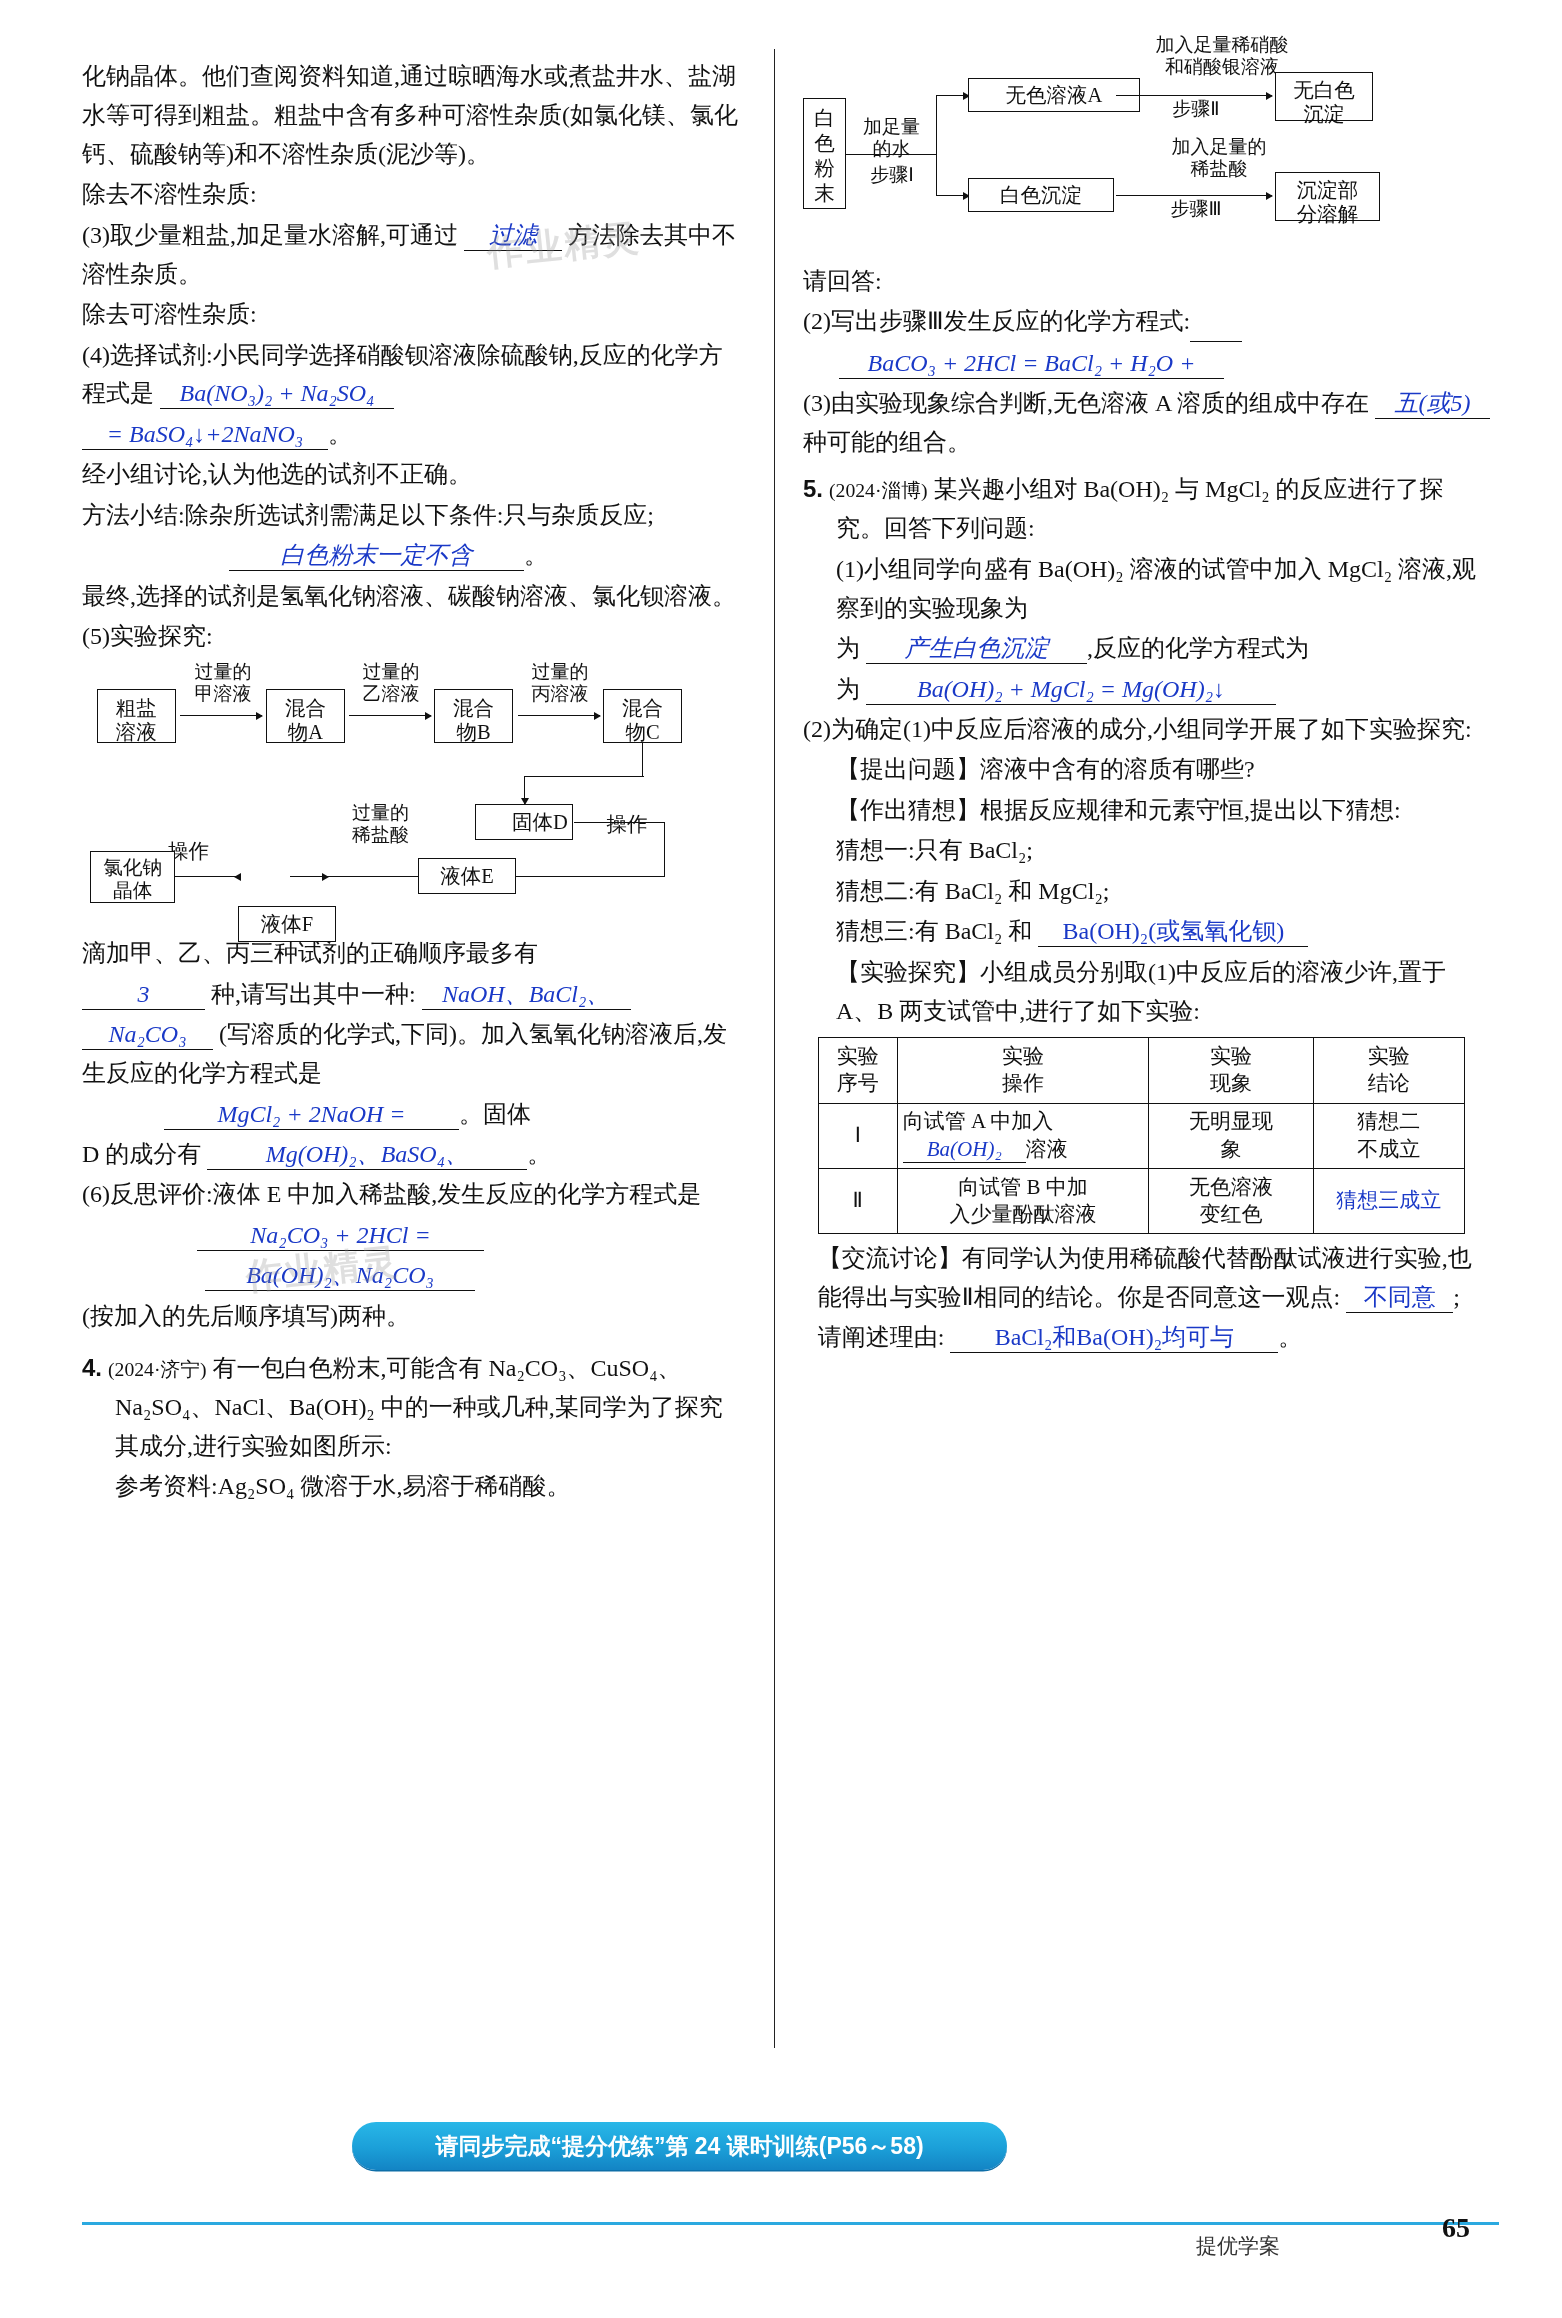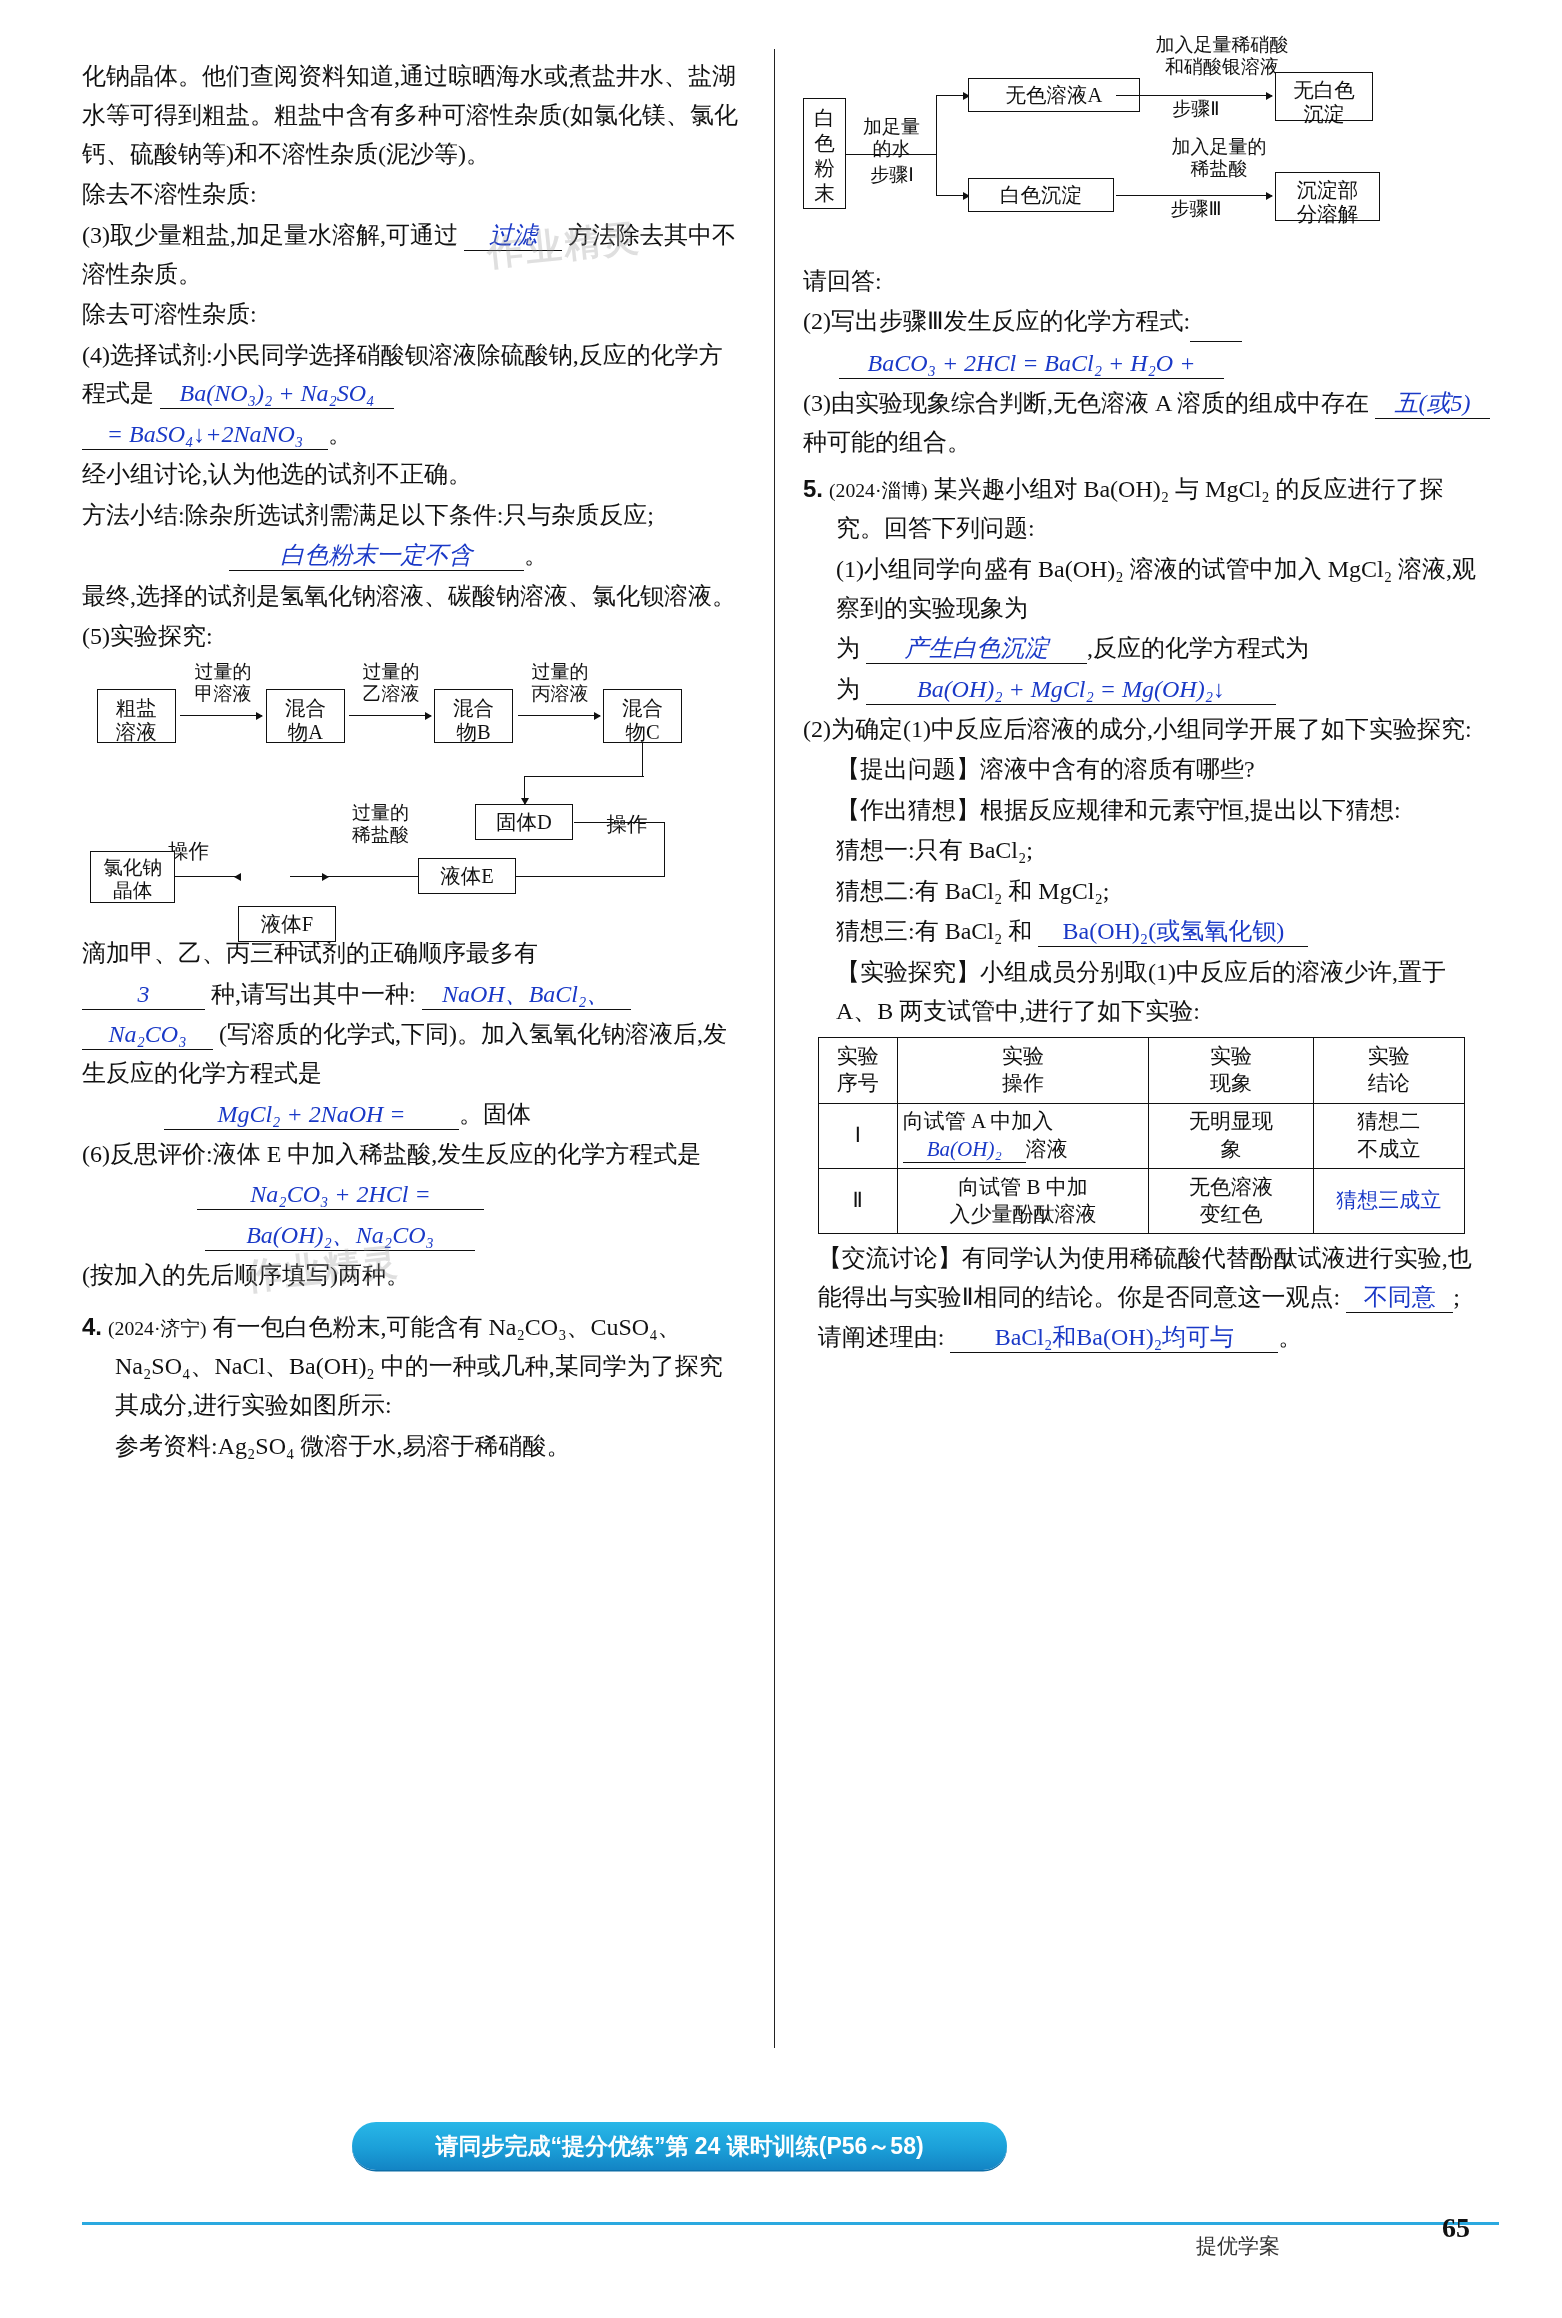--- a/index.html
+++ b/index.html
@@ -193,21 +193,21 @@
       <div class="arrow-h" style="left:267px; top:54px; width:82px;"></div>
       <div class="box" style="position:absolute; left:352px; top:28px; width:79px; height:54px; padding-top:5.7px;">混合<br>物B</div>
 
       <div class="lbl" style="left:434px; top:0px; width:88px;">过量的<br>丙溶液</div>
       <div class="arrow-h" style="left:436px; top:54px; width:82px;"></div>
       <div class="box" style="position:absolute; left:521px; top:28px; width:79px; height:54px; padding-top:5.7px;">混合<br>物C</div>
 
       <div class="line-v" style="left:560px; top:82px; height:33px;"></div>
       <div class="line-h" style="left:442px; top:115px; width:120px;"></div>
       <div class="arrow-v" style="left:442px; top:115px; height:28px;"></div>
-      <div class="box" style="position:absolute; left:393px; top:143px; width:98px; height:36px; padding-top:4.9px;">固体D</div>
+      <div class="box" style="position:absolute; left:393px; top:143px; width:98px; height:36px; padding-top:4.9px;text-align:right;">固体D</div>
 
       <div class="lbl" style="left:508px; top:152px; width:74px; font-size:20.5px;">操作</div>
       <div class="line-h" style="left:492px; top:161px; width:90px;"></div>
       <div class="line-v" style="left:582px; top:161px; height:54px;"></div>
       <div class="line-h" style="left:385px; top:215px; width:198px;"></div>
       <div class="line-v" style="left:385px; top:197px; height:18px;"></div>
 
       <div class="lbl" style="left:246px; top:141px; width:105px;">过量的<br>稀盐酸</div>
       <div class="box" style="position:absolute; left:336px; top:197px; width:98px; height:36px; padding-top:4.9px;">液体E</div>
 
@@ -227,20 +227,24 @@
       <span class="ul ans" style="width:123px">3</span>
       <span>种,请写出其中一种:</span>
       <span class="ul ans" style="width:209px">NaOH、BaCl₂、</span>
     </p>
     <p>
       <span class="ul ans" style="width:131px">Na₂CO₃</span>
       <span>(写溶质的化学式,下同)。加入氢氧化钠溶液后,发生反应的化学方程式是</span>
     </p>
     <p>
       <span style="display:inline-block;width:82px"></span><span class="ul ans" style="width:295px">MgCl₂ + 2NaOH =</span><span>。固体</span>
+    </p>
+    <p>
+      <span>D 的成分有</span>
+      <span class="ul ans" style="width:320px">Mg(OH)₂、BaSO₄、</span><span>。</span>
     </p>
     <p>
       <span>(6)反思评价:液体 E 中加入稀盐酸,发生反应的化学方程式是</span>
     </p>
     <p>
       <span style="display:inline-block;width:115px"></span><span class="ul ans" style="width:287px">Na₂CO₃ + 2HCl =</span>
     </p>
     <p>
       <span style="display:inline-block;width:123px"></span><span class="ul ans" style="width:270px">Ba(OH)₂、Na₂CO₃</span>
     </p>

